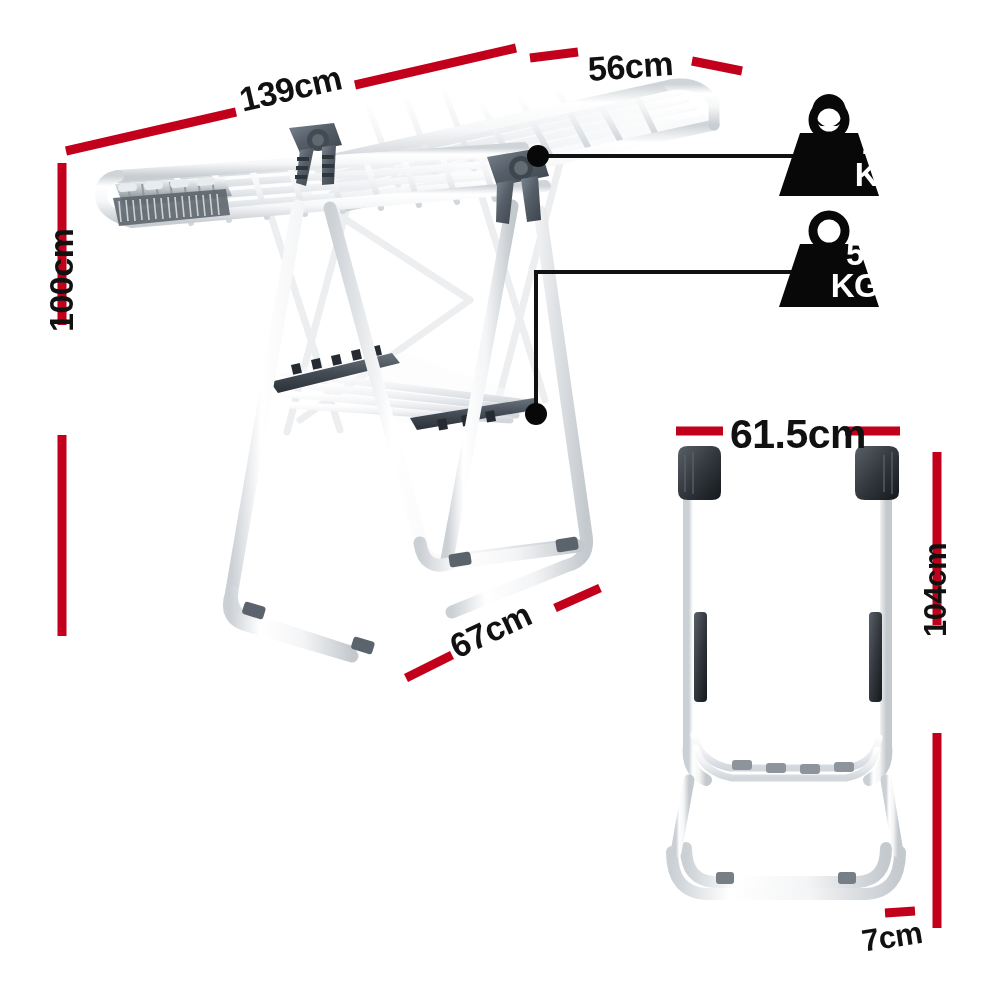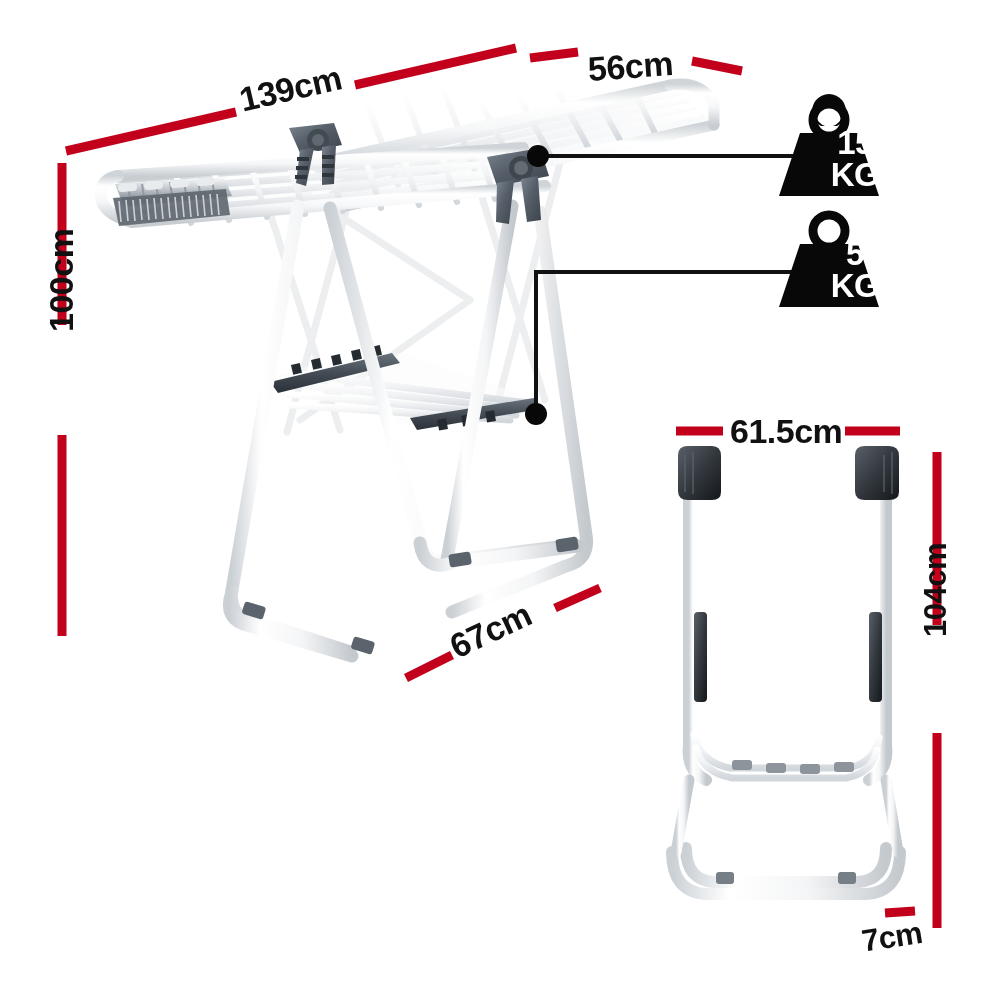--- a/index.html
+++ b/index.html
@@ -28,25 +28,25 @@
     white-space:nowrap;
     text-align:center;
     line-height:0.98;
     letter-spacing:-0.5px;
   }
   
   #lab-139{ left:240px; top:83px; font-size:34px; transform:rotate(-13deg); transform-origin:0 50%;}
   #lab-56 { left:588px; top:52px; font-size:34px; transform:rotate(-4deg); transform-origin:0 50%;}
   #lab-100{ left:44px;  top:332px; font-size:34px; transform:rotate(-90deg); transform-origin:0 0;}
   #lab-67 { left:452px; top:631px; font-size:34px; transform:rotate(-25deg); transform-origin:0 50%;}
-  #lab-615{ left:730px; top:414px; font-size:34px;}
+  #lab-615{ left:730px; top:414px; font-size:41px;}
   #lab-104{ left:920px; top:637px; font-size:31px; transform:rotate(-90deg); transform-origin:0 0;}
   #lab-7  { left:862px; top:926px; font-size:31px; transform:rotate(-9deg); transform-origin:0 50%;}
 
-  #kg-15{ left:818px; top:127px; width:74px; font-size:33px;}
+  #kg-15{ left:842px; top:127px; width:74px; font-size:33px;}
   #kg-5 { left:818px; top:238px; width:74px; font-size:33px;}
 </style>
 </head>
 <body>
 
 <div id="stage">
 
   <svg id="art" viewBox="0 0 1000 1000">
     <defs>
       <linearGradient id="tubeH" x1="0" y1="0" x2="0" y2="1">

